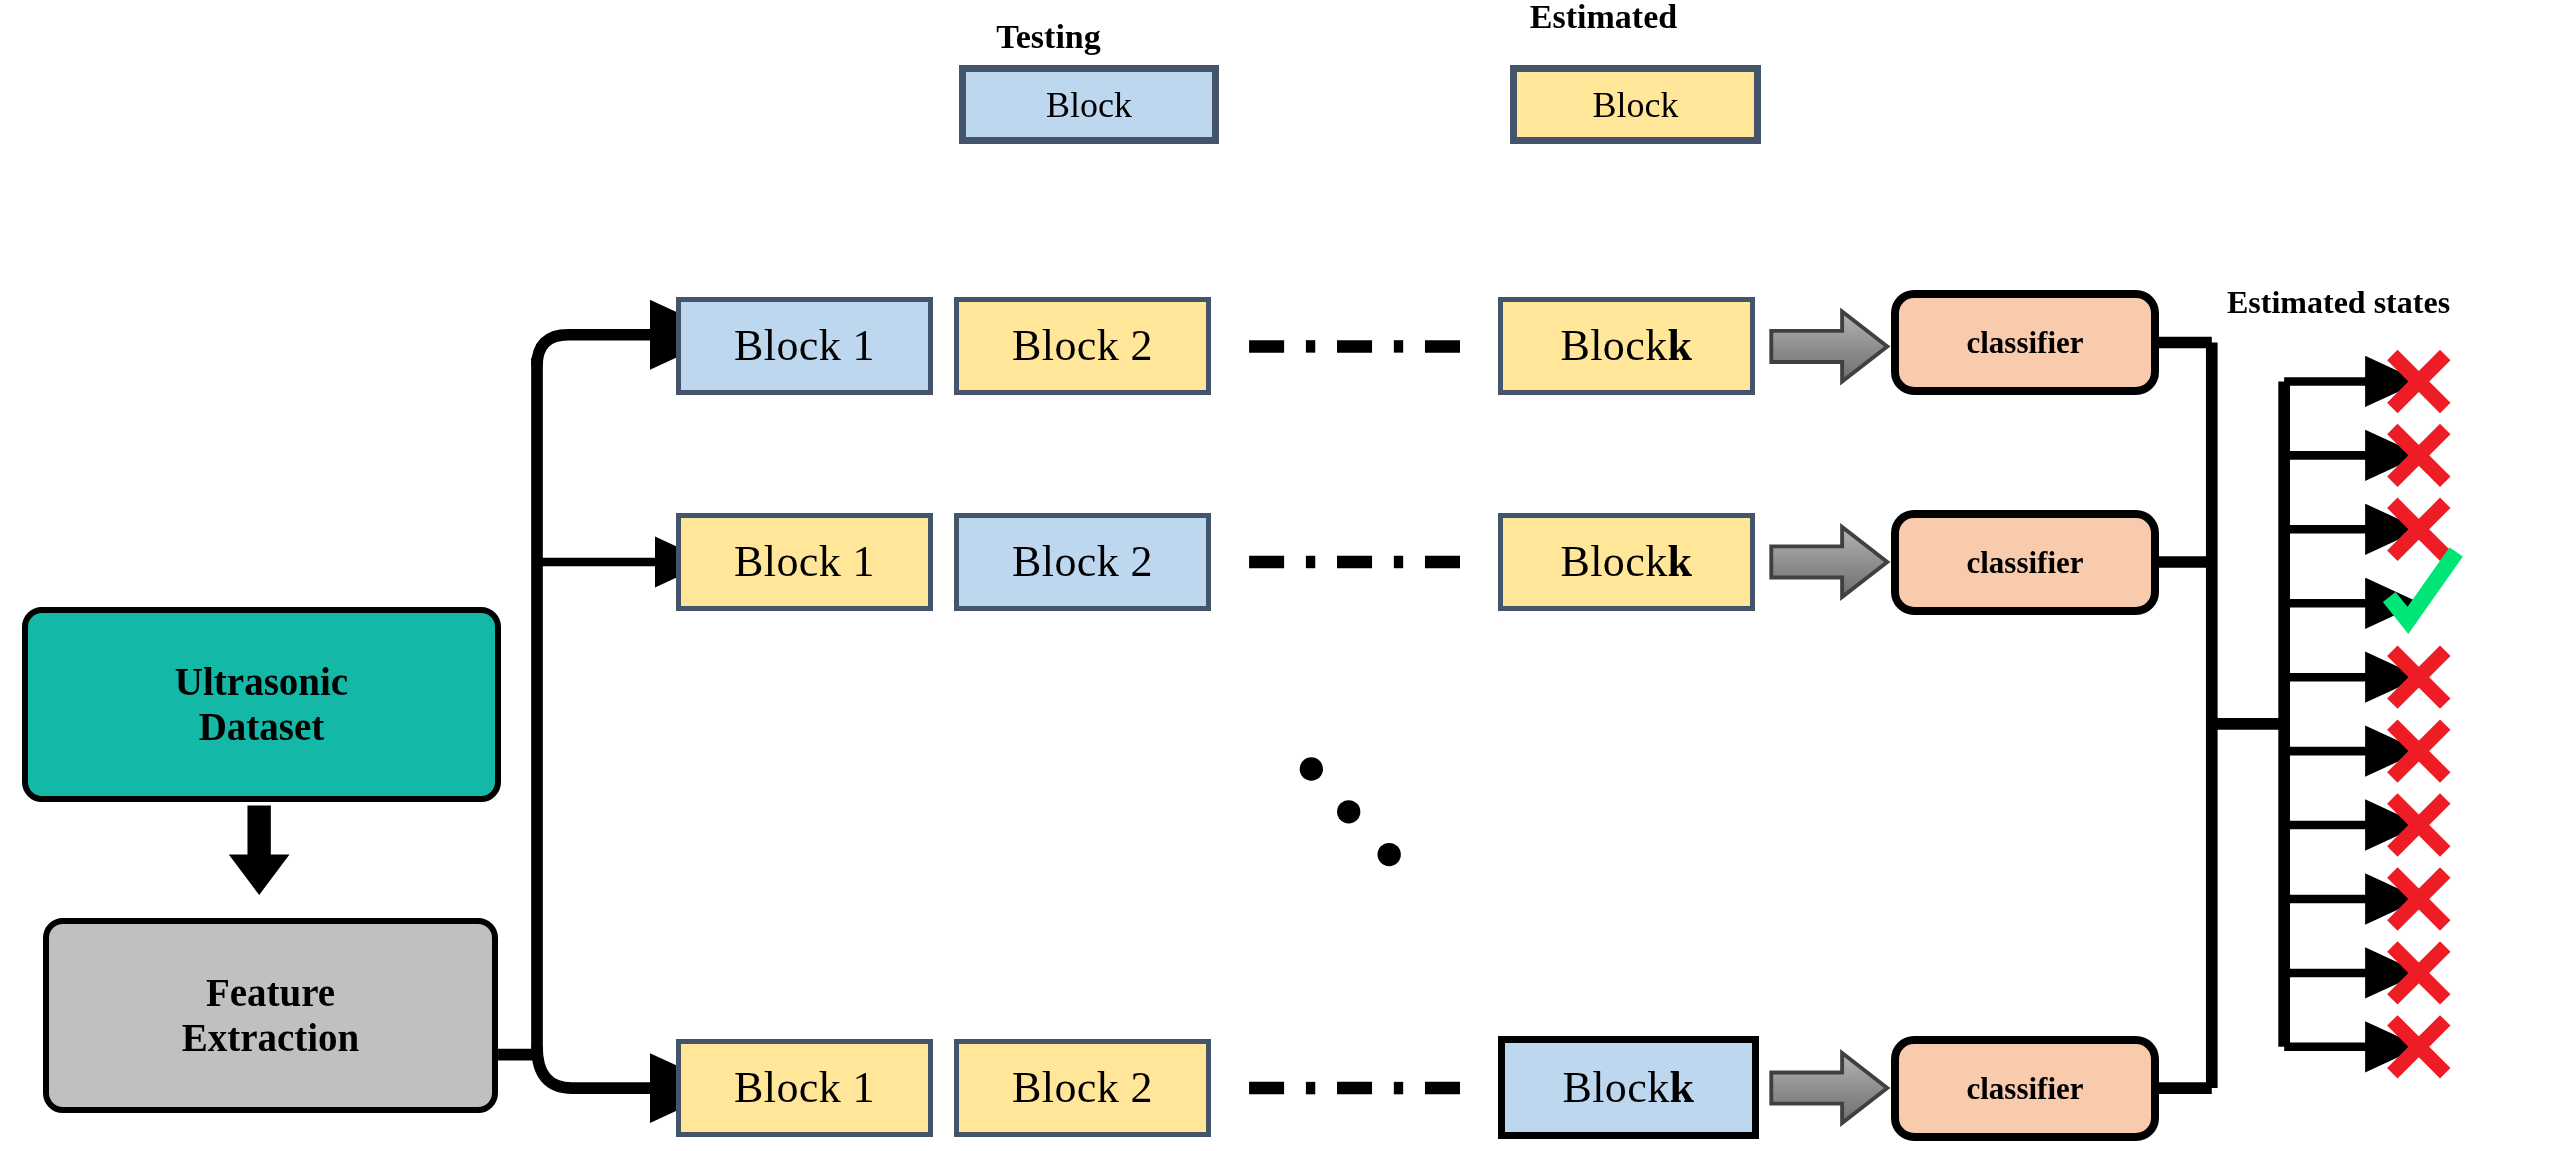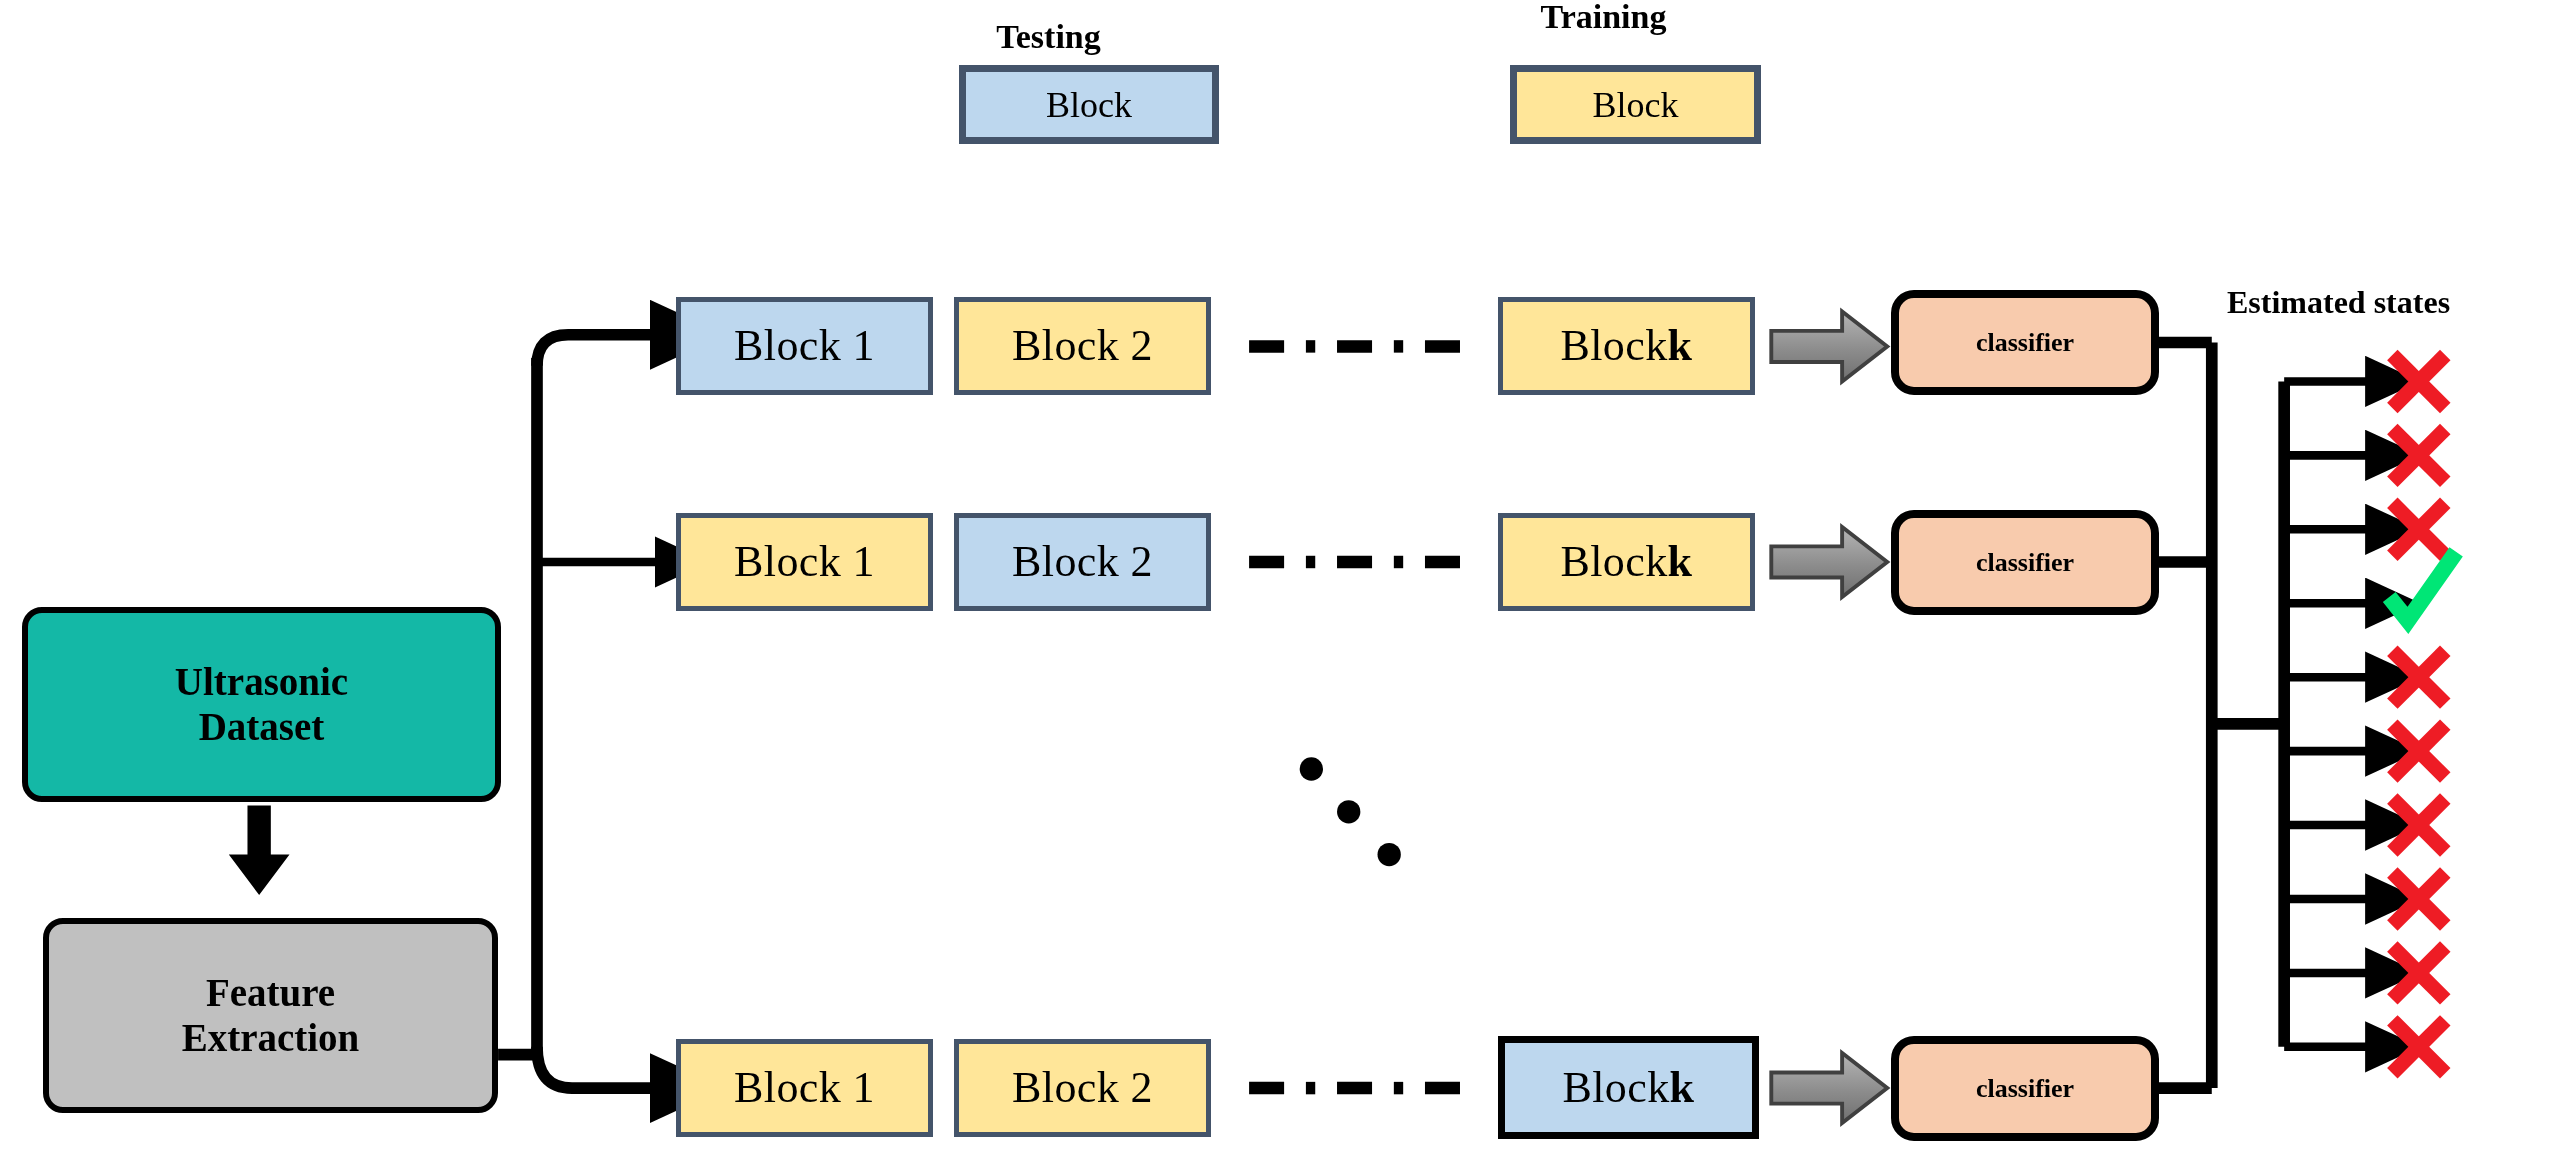--- a/index.html
+++ b/index.html
@@ -68,21 +68,21 @@
     display: flex;
     align-items: center;
     justify-content: center;
     text-align: center;
     font-weight: bold;
     color: #000000;
     line-height: 1.15;
   }
   .rbox.green   { background: #14b8a6; font-size: 39px; }
   .rbox.gray    { background: #c0c0c0; font-size: 39px; }
-  .rbox.peach   { background: #f8cbad; font-size: 26px; border-width: 8.6px; border-radius: 23px; }
+  .rbox.peach   { background: #f8cbad; font-size: 31px; border-width: 8.6px; border-radius: 23px; }
 
   
   #wires {
     position: absolute;
     left: 0; top: 0;
     width: 2576px;
     height: 1152px;
     pointer-events: none;
   }
   .est-label {
@@ -237,21 +237,21 @@
           <path d="M 3142,1311 L 3074,1379" stroke="#ee1c25" stroke-width="19" stroke-linecap="butt" fill="none"></path>
         </g>
       </g>
   </svg>
 
   <div class="abs legend-label" style="left:959px; top:20px; width:179px;">Testing</div>
   <div class="abs legend-box blue" style="left:959px; top:65px; width:260px; height:79px;">
     <span>Block</span>
   </div>
 
-  <div class="abs legend-label" style="left:1510px; top:0px; width:187px;">Training</div>
+  <div class="abs legend-label" style="left:1510px; top:0px; width:187px;">Estimated</div>
   <div class="abs legend-box yellow" style="left:1510px; top:65px; width:251px; height:79px;">
     <span>Block</span>
   </div>
 
   <div class="abs rbox green" style="left:22px; top:607px; width:479px; height:195px;">
     <div>
       <div>Ultrasonic</div>
       <div>Dataset</div>
     </div>
   </div>

